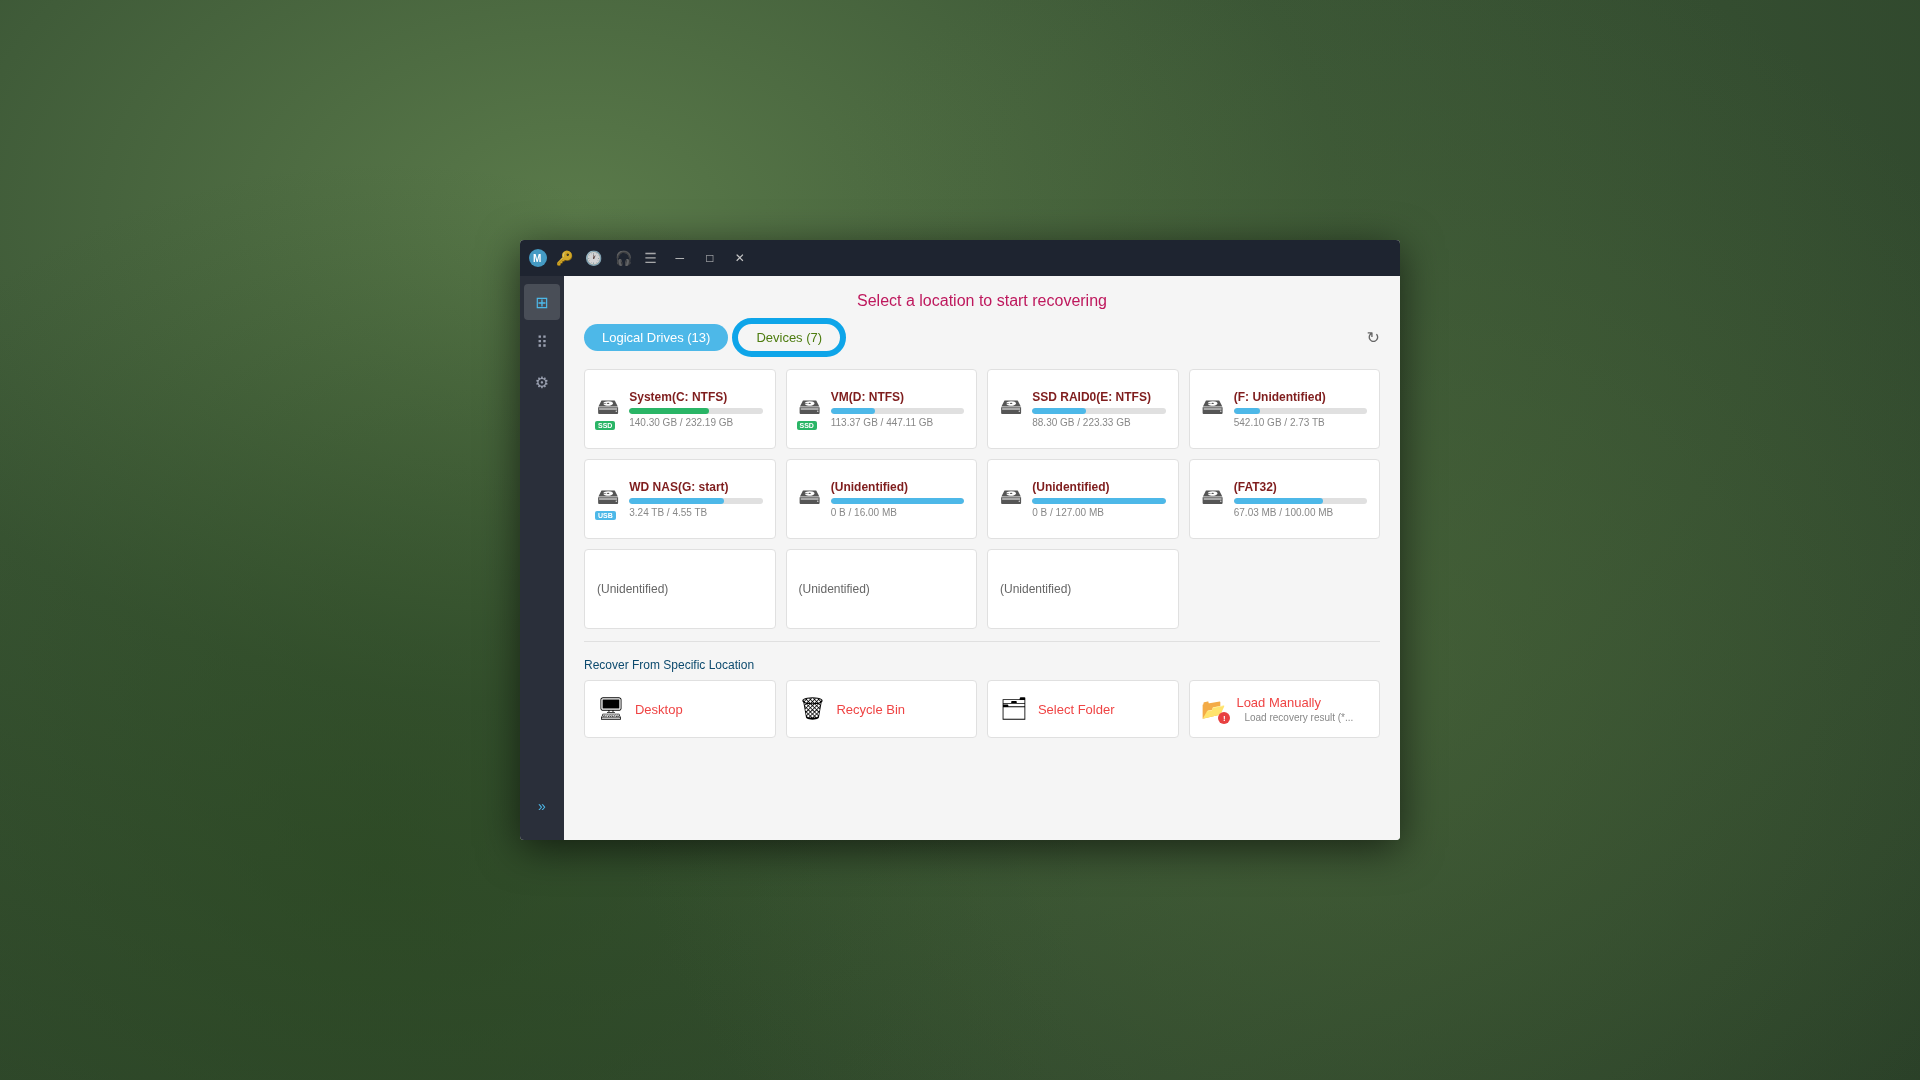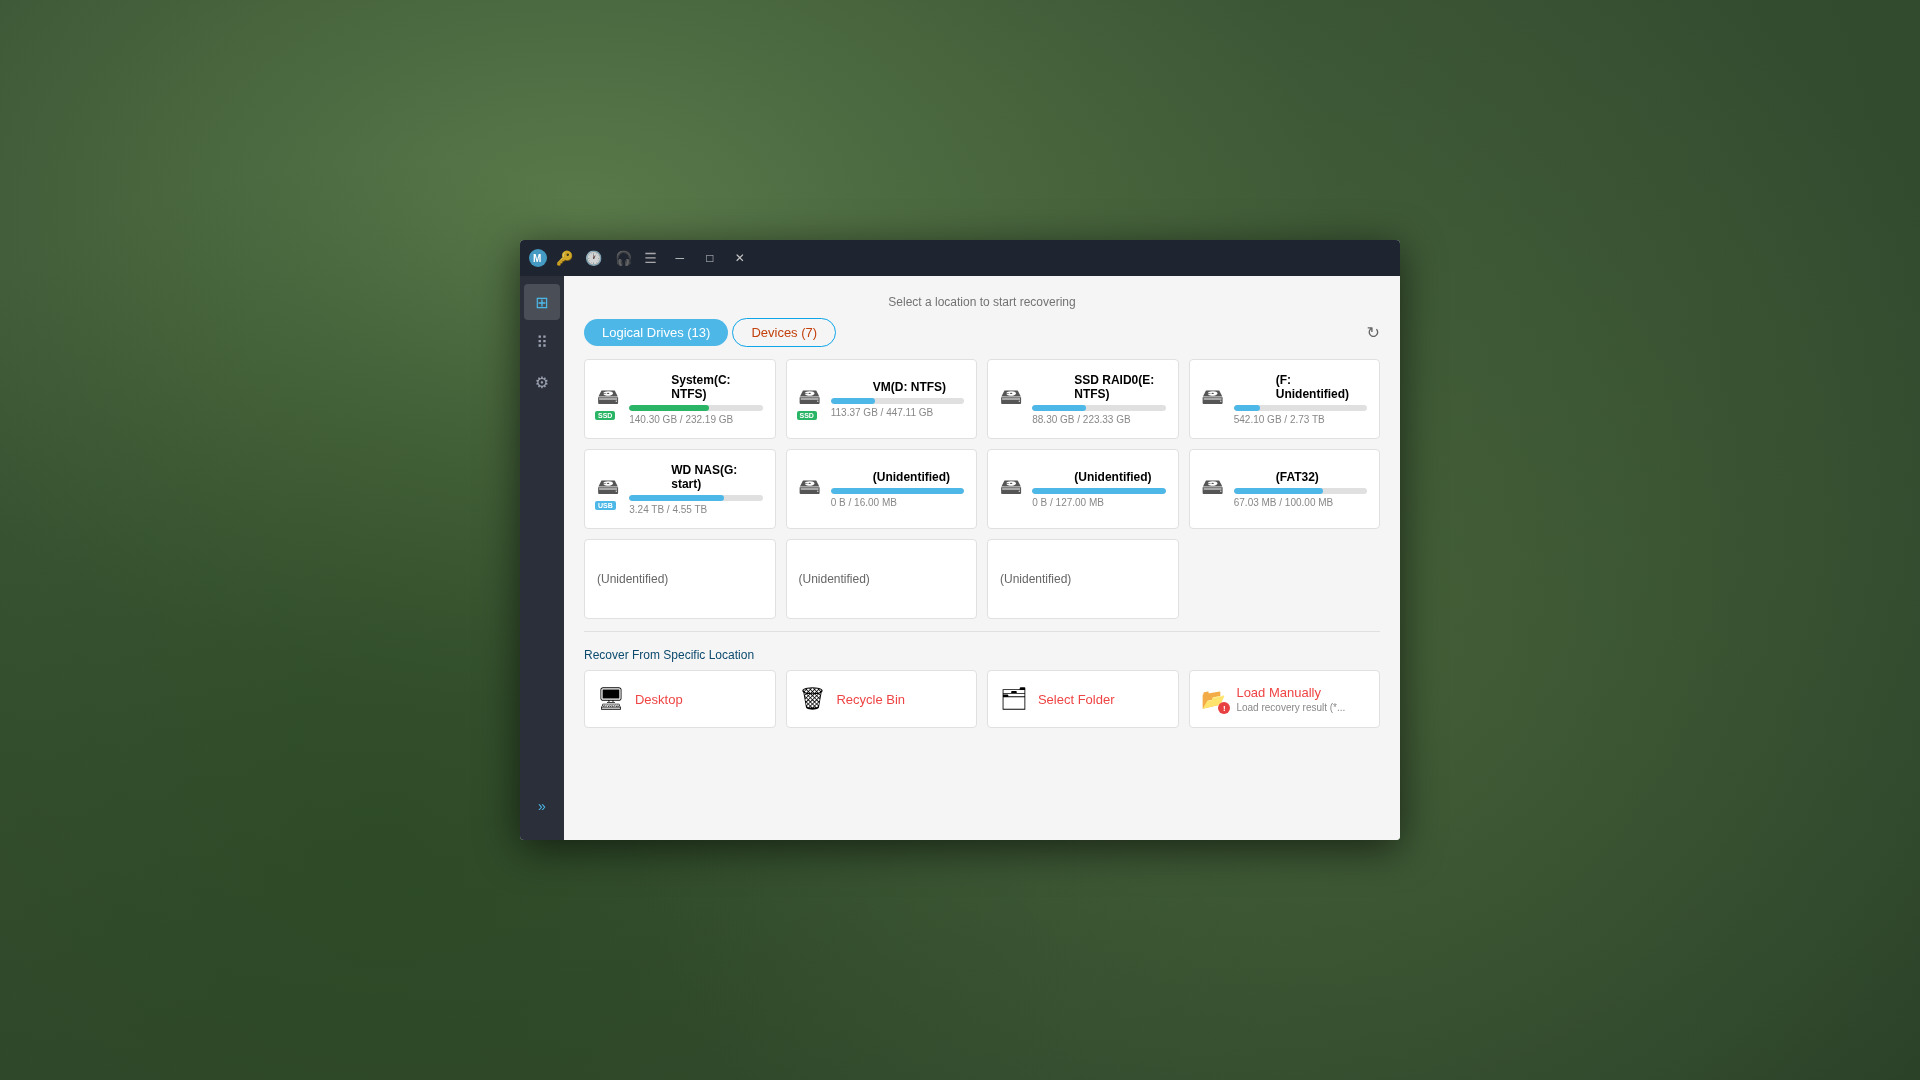--- a/index.html
+++ b/index.html
@@ -146,22 +146,22 @@
       overflow: hidden;
     }
 
     .page-header {
       padding: 16px 20px 8px;
       text-align: center;
       background: #f5f5f5;
     }
 
     .page-title {
-      font-size: 12px;
-      color: #737373;
+      font-size: 16px;
+      color: #be185d;
       font-weight: 400;
     }
 
     
     .tabs-row {
       display: flex;
       align-items: center;
       padding: 0 20px;
       margin-bottom: 12px;
     }
@@ -174,22 +174,22 @@
       cursor: pointer;
       margin-right: 4px;
       text-align: right;
     }
     .tab-btn.active {
       background: #4db8e8;
       color: white;
     }
     .tab-btn.inactive {
       background: transparent;
-      color: #c2410c;
-      border: 1px solid #0ea5e9;
+      color: #4d7c0f;
+      border: 6px solid #0ea5e9;
     }
 
     .refresh-btn {
       margin-left: auto;
       background: transparent;
       border: none;
       cursor: pointer;
       color: #666;
       font-size: 16px;
     }
@@ -255,23 +255,22 @@
     }
 
     .drive-info {
       flex: 1;
       min-width: 0;
     }
 
     .drive-name {
       font-size: 12px;
       font-weight: 600;
-      color: #000000;
+      color: #7f1d1d;
       margin-bottom: 4px;
-      margin-left: 42px;
     }
 
     .drive-bar-bg {
       height: 6px;
       background: #e0e0e0;
       border-radius: 3px;
       margin-bottom: 3px;
       overflow: hidden;
     }
 
@@ -319,21 +318,21 @@
       transition: border-color 0.15s;
     }
 
     .location-icon {
       font-size: 22px;
       flex-shrink: 0;
     }
 
     .location-info { flex: 1; min-width: 0; }
     .location-name { font-size: 13px; color: #ef4444; font-weight: 500; }
-    .location-sub { font-size: 10px; color: #888; margin-top: 2px; }
+    .location-sub { font-size: 10px; color: #888; margin-top: 2px; margin-left: 8px; }
 
     
     .scroll-area::-webkit-scrollbar { width: 6px; }
     .scroll-area::-webkit-scrollbar-track { background: #f0f0f0; }
     .scroll-area::-webkit-scrollbar-thumb { background: #ccc; border-radius: 3px; }
 
     
     .key-icon { color: #f0c040; }
 
     .separator-line {

